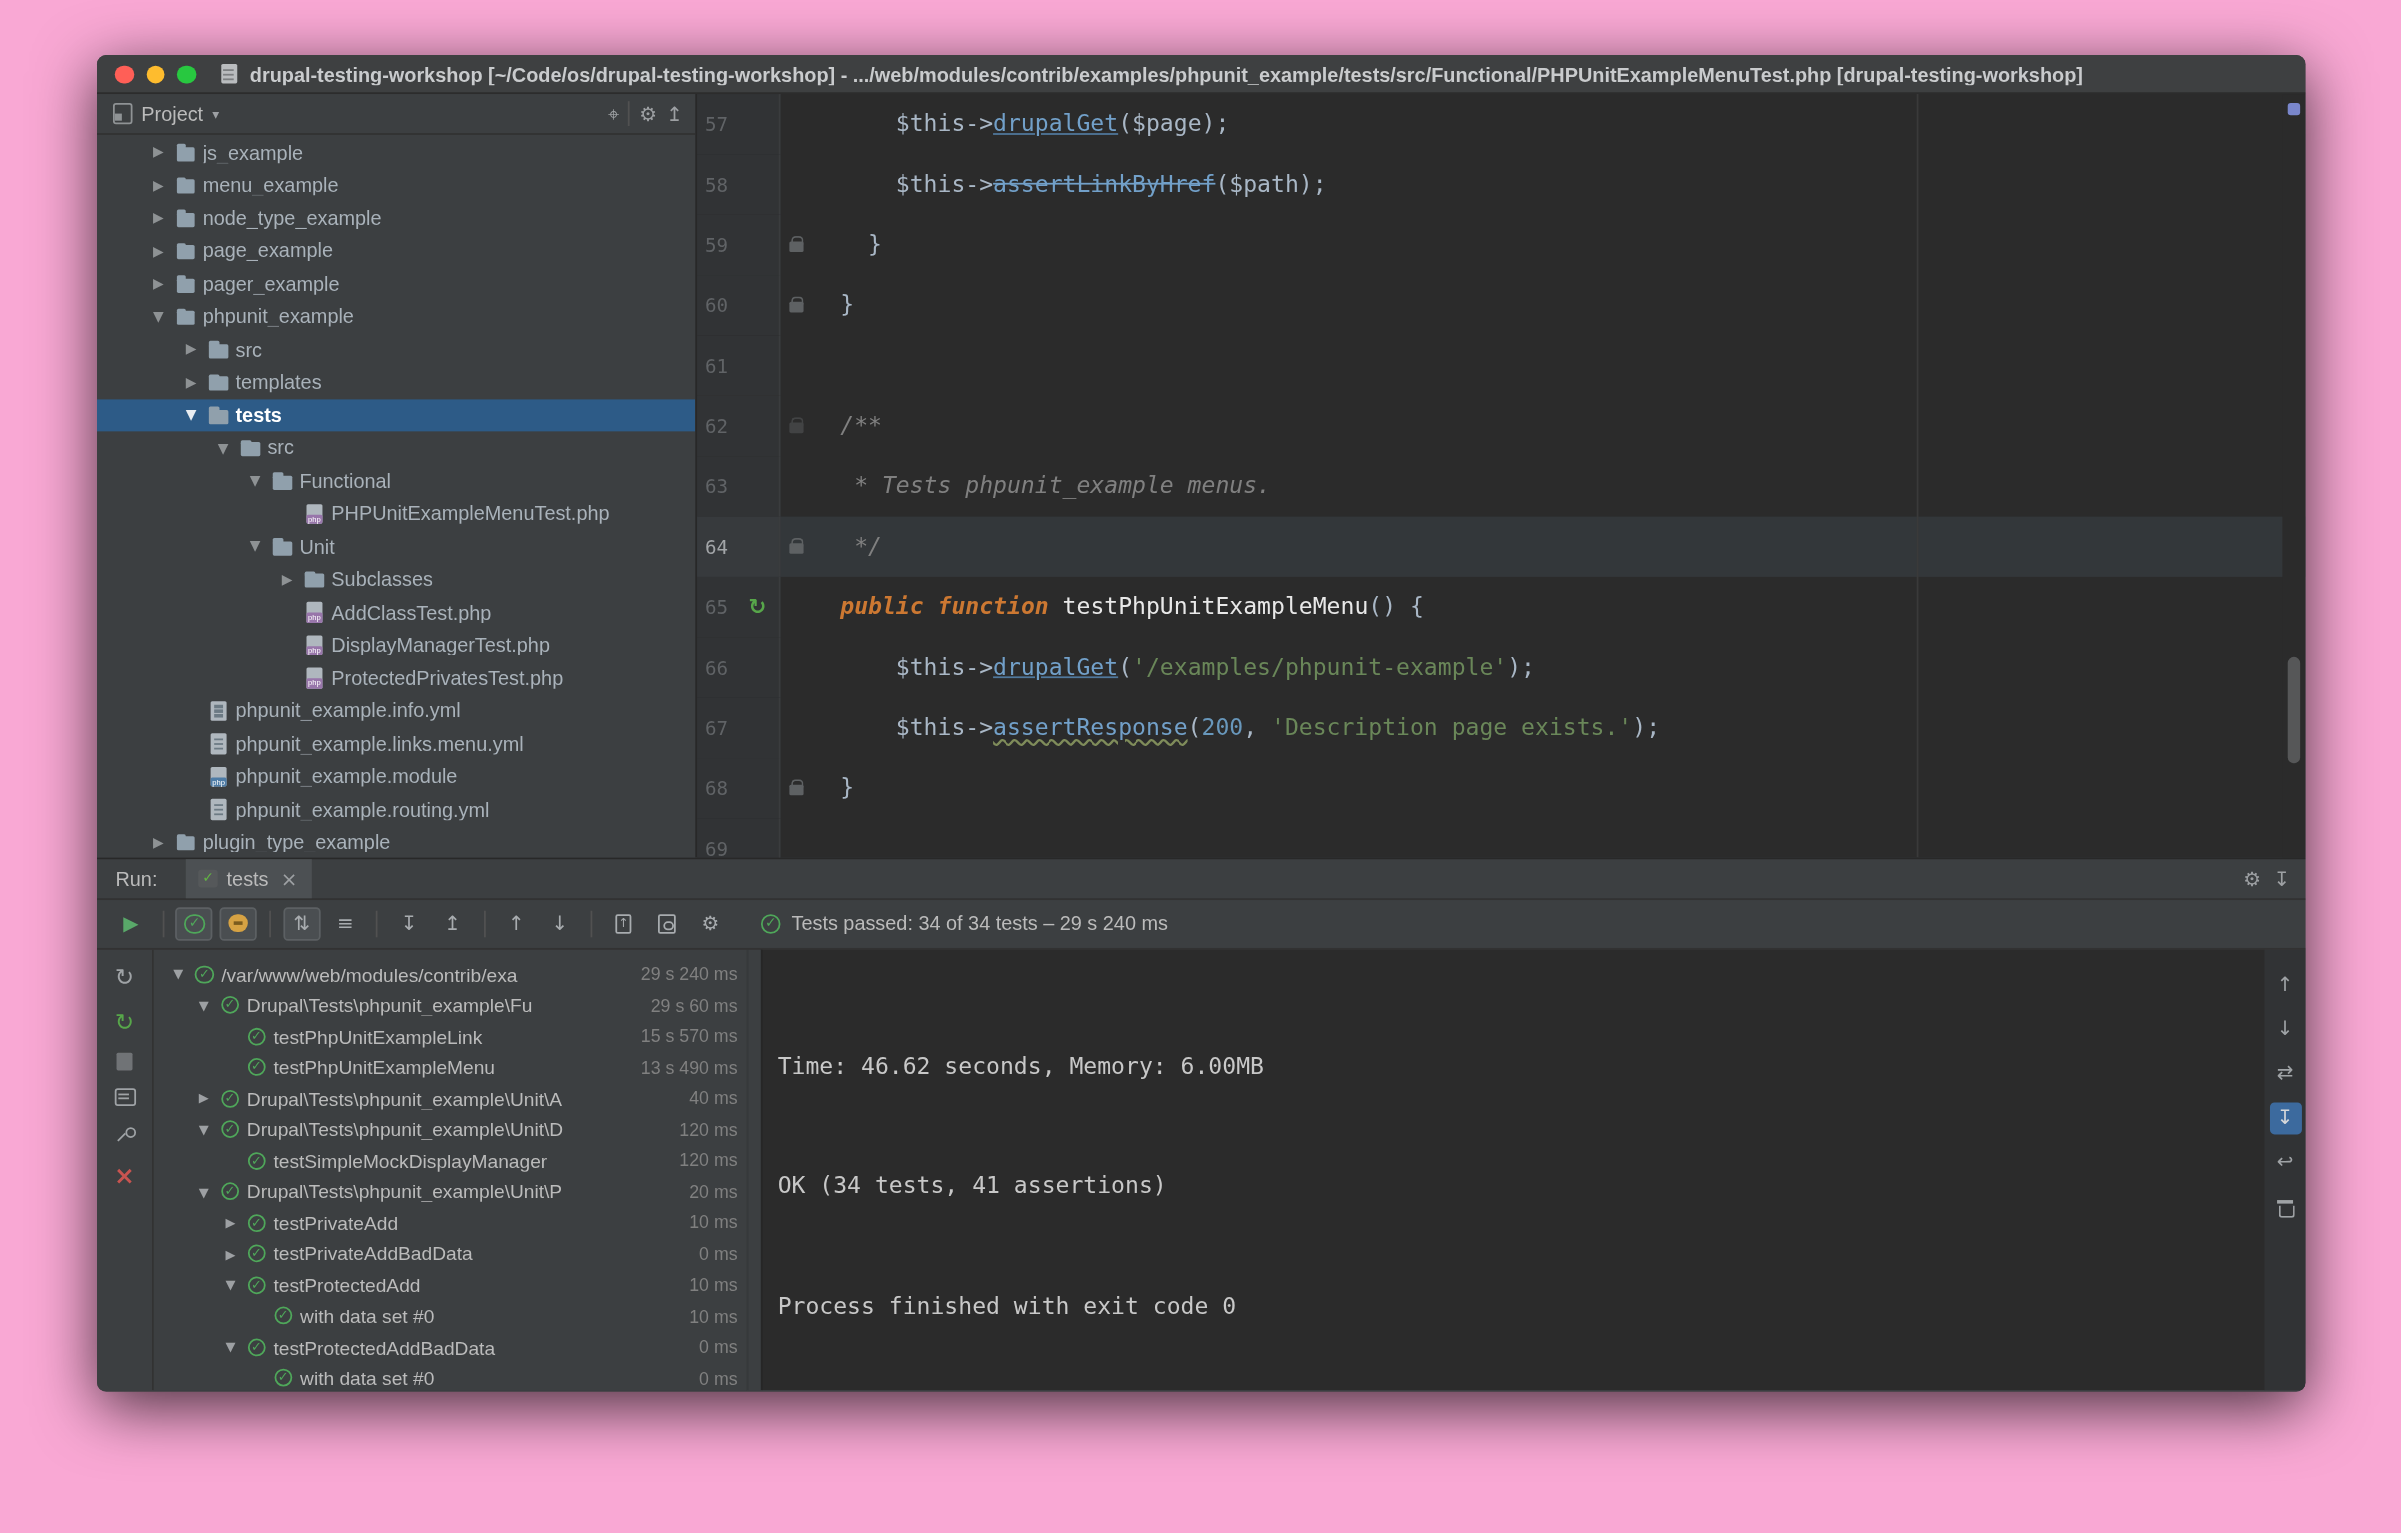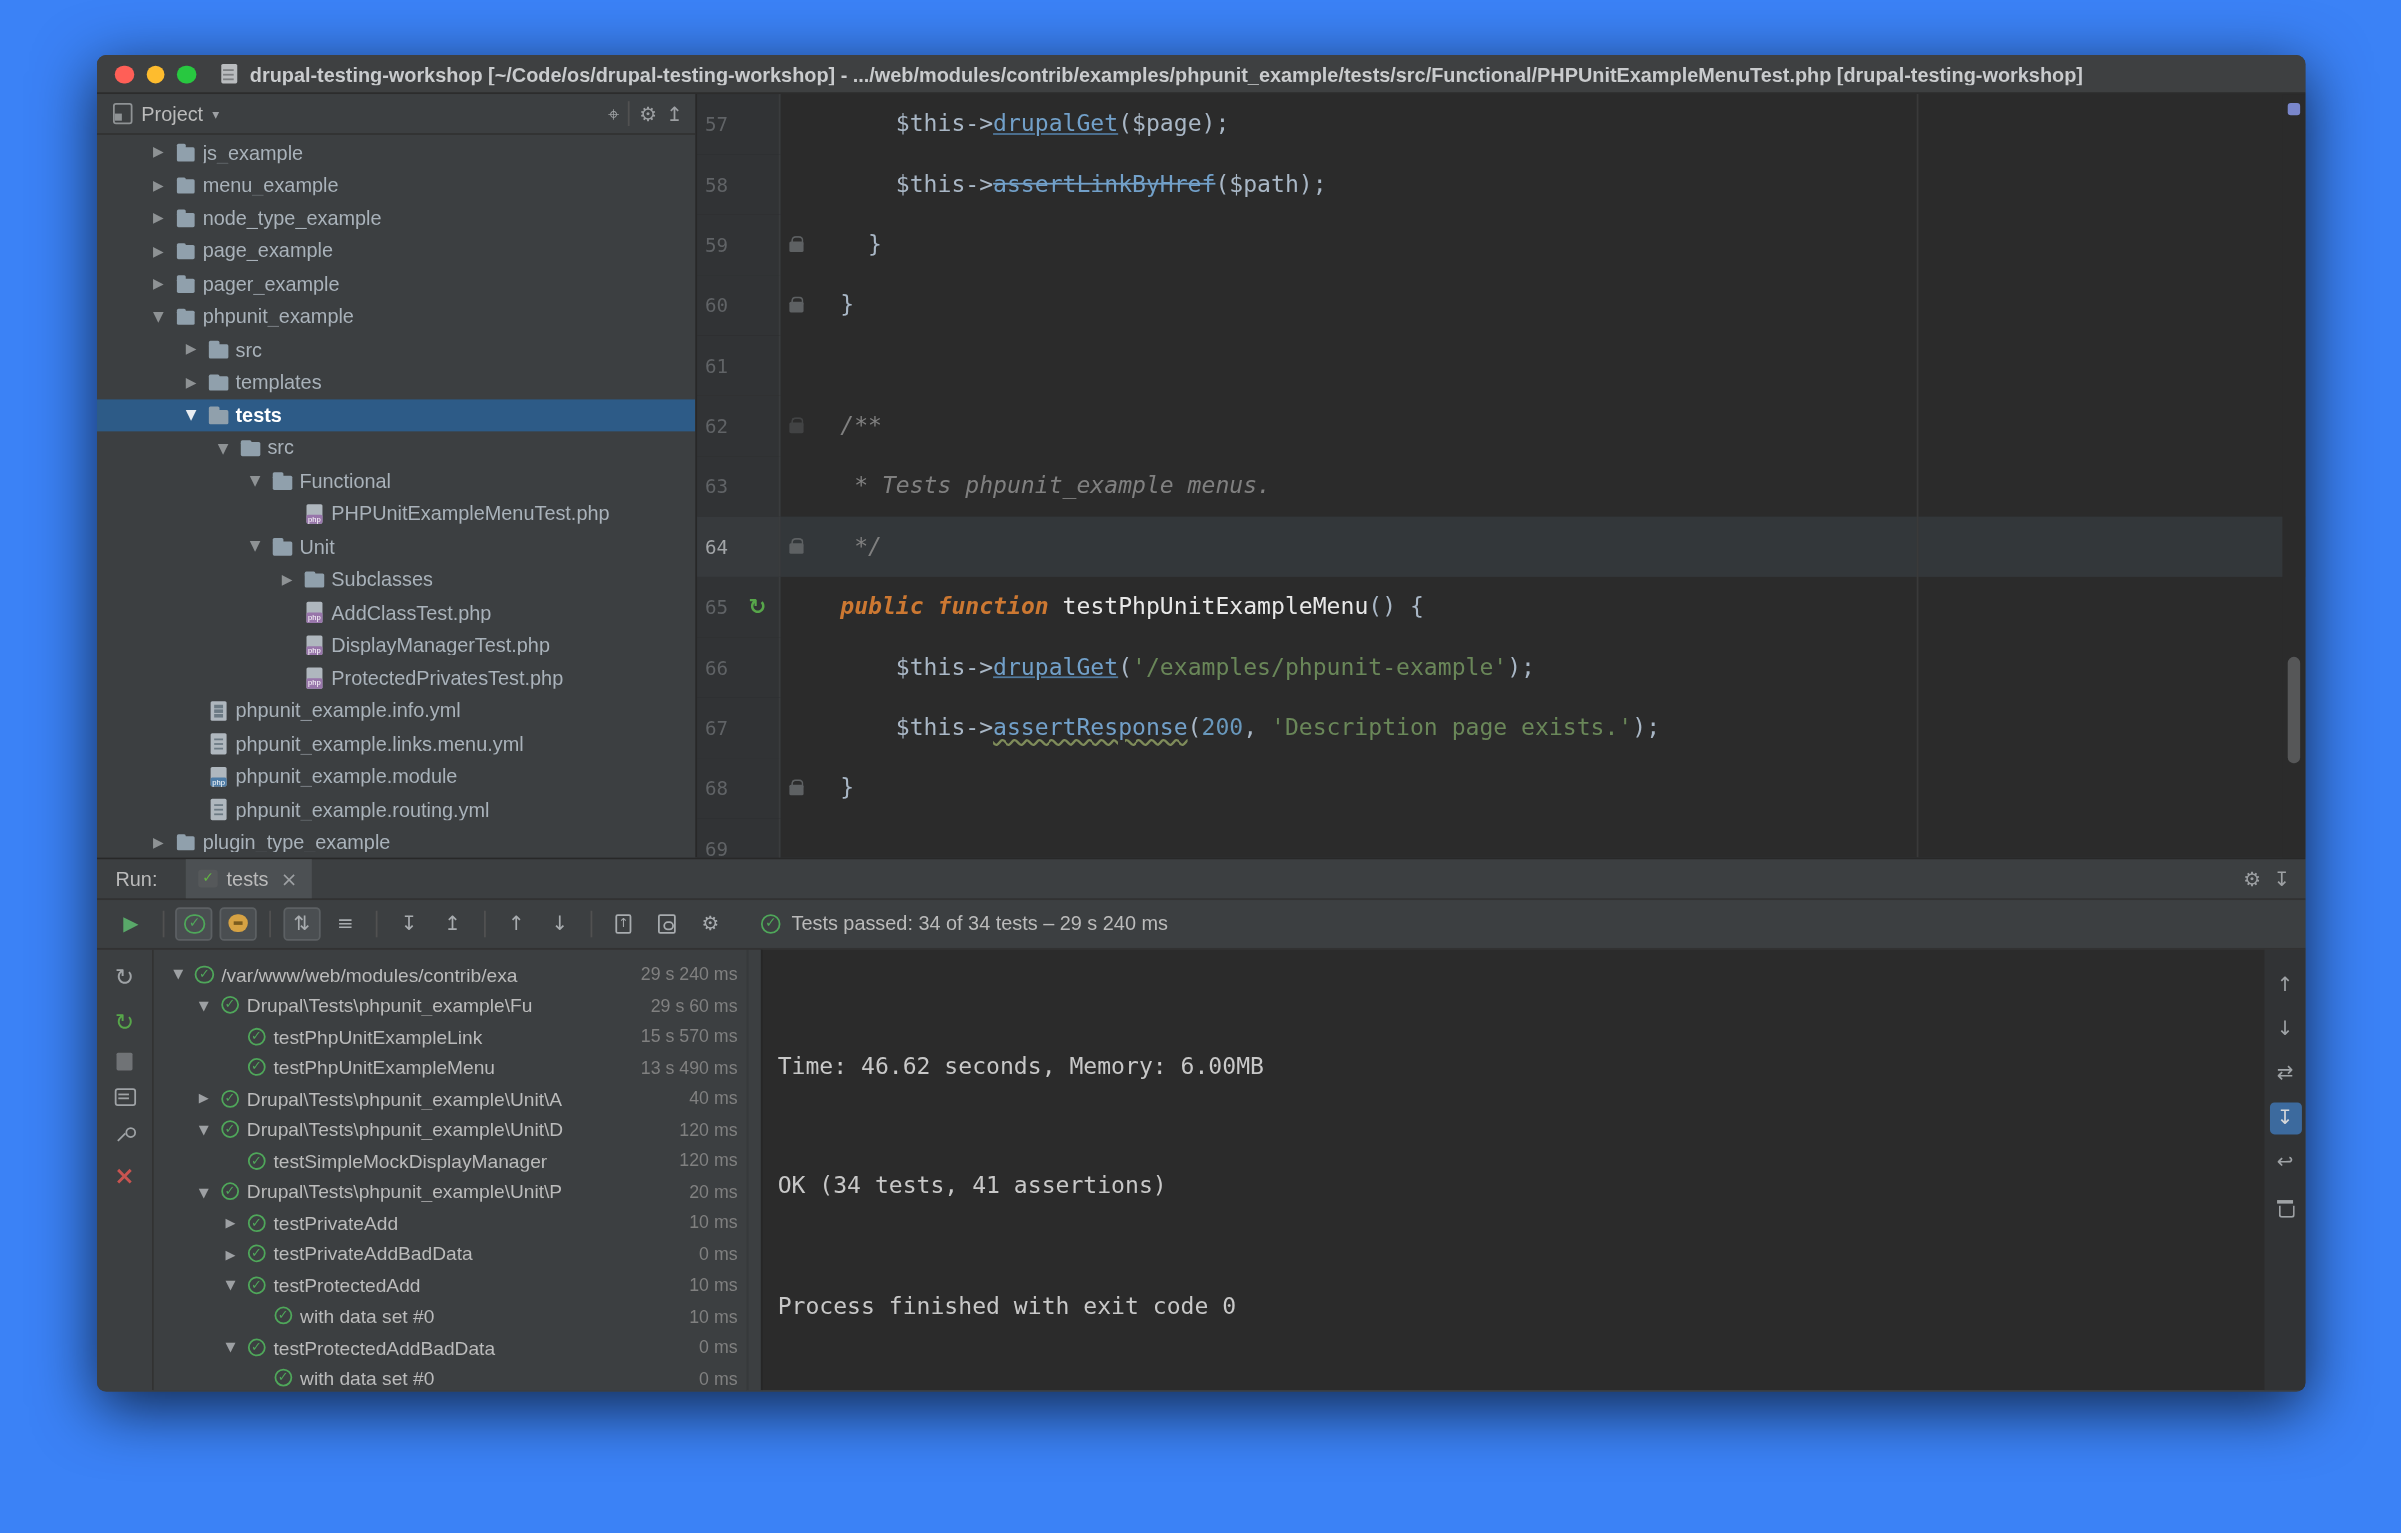--- a/index.html
+++ b/index.html
@@ -1,17 +1,17 @@
 <!DOCTYPE html>
 <html style="font-size:14px"><head>
 <meta charset="utf-8">
 <style>
 *{margin:0;padding:0;box-sizing:border-box}
 html,body{background:#000}
-.stage{position:relative;width:2401px;height:1534px;background:#3b82f6;overflow:hidden}
+.stage{position:relative;width:2401px;height:1534px;background:#f9a8d4;overflow:hidden}
 .win{position:absolute;left:97px;top:55px;width:1244px;height:753px;transform:scale(1.7753);transform-origin:0 0;
      background:#3C3F41;border-radius:5.2px;overflow:hidden;font-family:"Liberation Sans",sans-serif;font-size:11.2px;color:#BBBBBB;
      box-shadow:0 8.6px 35px rgba(0,0,0,.7)}
 .g{font-family:"DejaVu Sans",sans-serif;font-style:normal}
 
 
 .titlebar{height:22.4px;background:#3E4041;display:flex;align-items:center;padding:0 10.4px;gap:7px;border-bottom:0.9px solid #2C2C2C}
 .tl{width:10.4px;height:10.4px;border-radius:50%;flex:none}
 .tl.red{background:#FF5F57}.tl.yellow{background:#FEBC2E}.tl.green{background:#28C840}
 .doc-ic{width:9.5px;height:11.2px;background:#B9BCBE;border-radius:0.9px;margin-left:7px;position:relative;flex:none}

